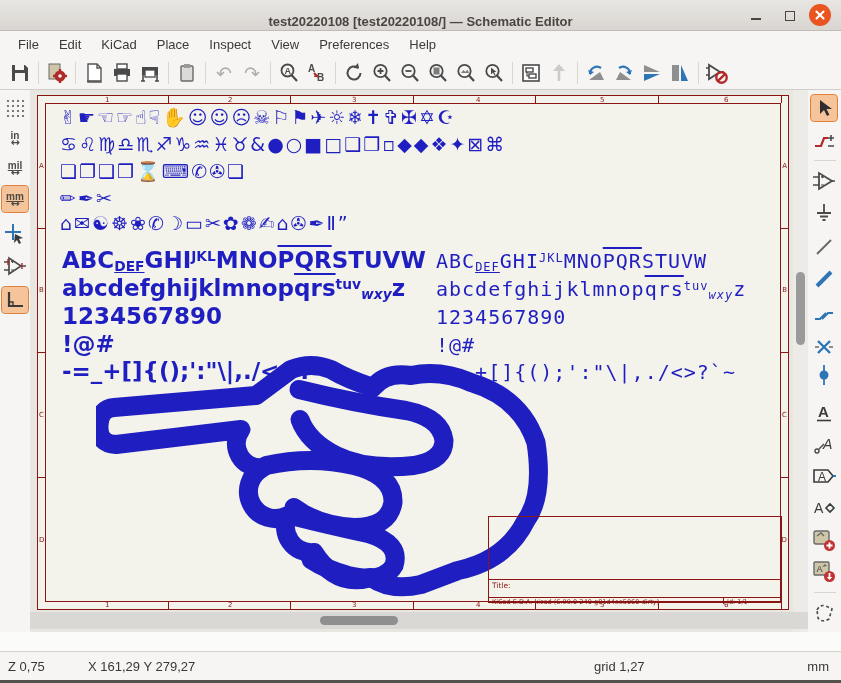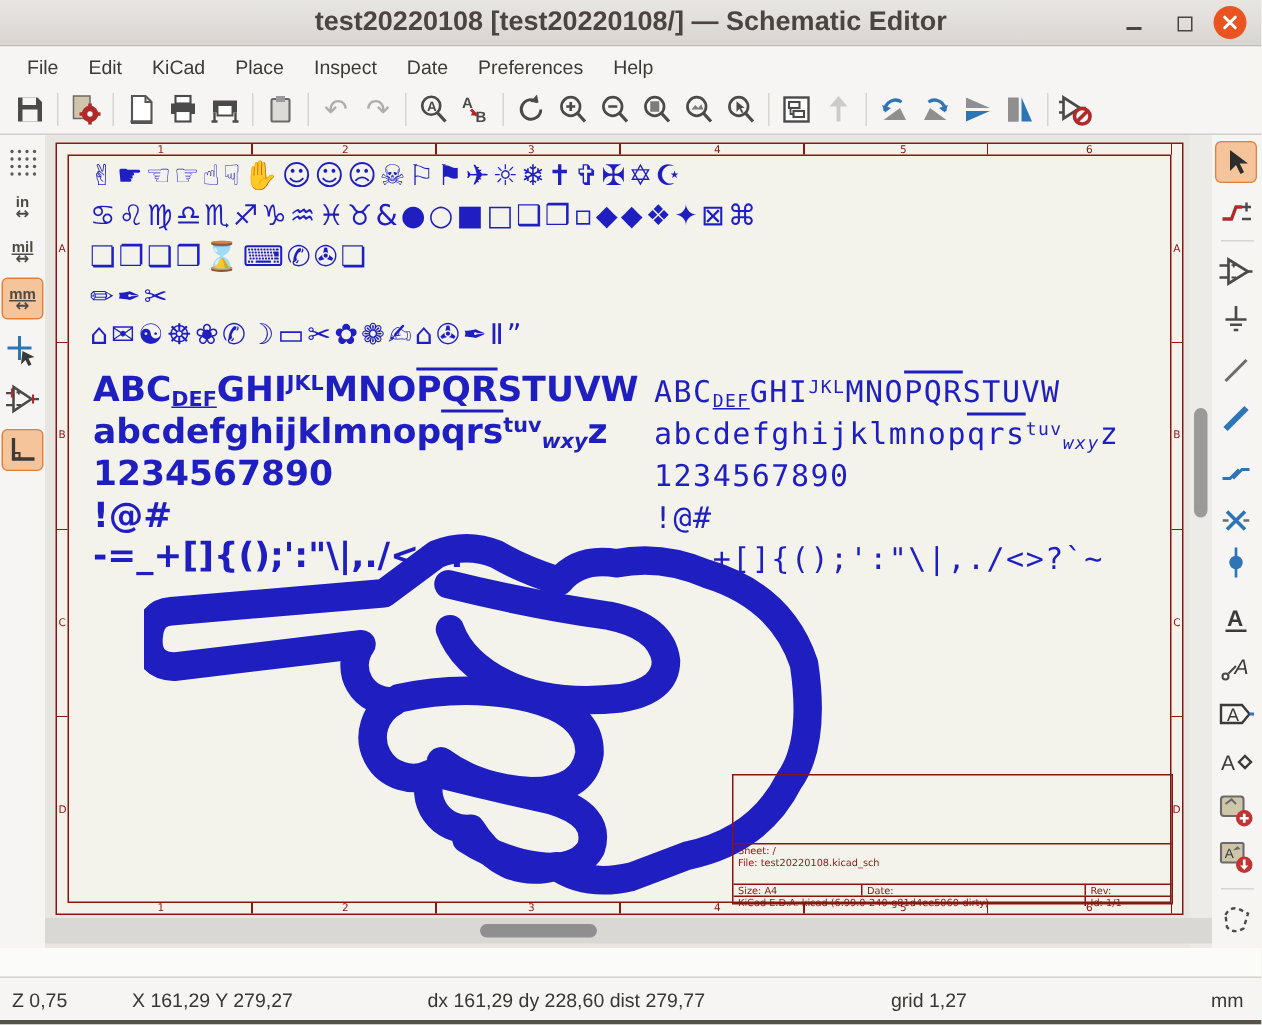--- a/index.html
+++ b/index.html
@@ -2,22 +2,22 @@
 <html><head>
 <meta charset="utf-8">
 <style>
   html,body{margin:0;padding:0;}
   body{width:841px;height:683px;position:relative;font-family:"Liberation Sans",sans-serif;
        background:#f6f5f4;overflow:hidden;-webkit-font-smoothing:antialiased;}
   .abs{position:absolute;}
   
   .titlebar{position:absolute;left:0;top:0;width:841px;height:30px;
     background:linear-gradient(#e8e6e3,#d9d5d1);border-bottom:1px solid #bfbbb6;}
-  .titlebar .title{position:absolute;left:0;right:0;top:4px;text-align:center;
-    font-weight:bold;font-size:18px;color:#4a4540;}
+  .titlebar .title{position:absolute;left:0;right:0;top:14px;text-align:center;
+    font-weight:bold;font-size:13px;color:#4a4540;}
   .winbtn{position:absolute;top:4px;width:22px;height:22px;border-radius:50%;}
   .winbtn.min{left:745px;} .winbtn.max{left:778px;}
   .winbtn.min .bar{position:absolute;left:6px;top:14px;width:10px;height:2px;background:#4a4540;}
   .winbtn.max .box{position:absolute;left:7px;top:7px;width:8px;height:8px;border:1.5px solid #4a4540;}
   .winbtn.close{left:809px;background:#e95420;}
   .winbtn.close .x1,.winbtn.close .x2{position:absolute;left:5px;top:10px;width:12px;height:2px;background:#fff;border-radius:1px;}
   .winbtn.close .x1{transform:rotate(45deg);} .winbtn.close .x2{transform:rotate(-45deg);}
   
   .menubar{position:absolute;left:0;top:31px;width:841px;height:26px;background:#f6f5f4;
     display:flex;align-items:center;padding-left:8px;box-sizing:border-box;}
@@ -93,21 +93,21 @@
       <div class="x2"></div>
     </div>
 </div>
 
 <div class="menubar">
   <span>File</span>
   <span>Edit</span>
   <span>KiCad</span>
   <span>Place</span>
   <span>Inspect</span>
-  <span>Date</span>
+  <span>View</span>
   <span>Preferences</span>
   <span>Help</span>
 </div>
 
 <div class="toolbar">
   <div class="tbtn">
     <svg width="22" height="22">
         <path d="M3 3h13l3 3v13H3z" fill="#4a4a4a"></path>
         <rect x="6" y="3" width="9" height="5" fill="#f6f5f4"></rect>
         <rect x="6" y="11" width="10" height="8" fill="#f6f5f4"></rect>
@@ -502,46 +502,37 @@
                  A 26 26 0 0 1 167 112
                  A 24 24 0 0 1 145 74
                  L 20 89 Q 2 88 3 70 Q 4 53 18 52 Z"></path>
         <path d="M 203 34 Q 260 48 310 55 Q 345 62 348 85 Q 348 105 318 110 Q 270 115 240 100 Q 212 86 204 64"></path>
         <path d="M 170 110 Q 215 100 258 110 Q 298 120 297 147 Q 293 172 258 172 Q 222 170 198 152"></path>
         <path d="M 195 160 Q 235 170 272 178 Q 305 188 298 210 Q 288 228 252 220 Q 230 214 215 204"></path>
       </g>
     </svg>
 
     <div class="tblock">
-      <div class="tbrow" style="top:45px;height:17px;border-top-width:1px">
-        <div>Sheet: /</div>
-        <div>File: test20220108.kicad_sch</div>
-      </div>
-      <div class="tbrow" style="top:72px;height:8px">
-        <span>Size: A4</span>
-        <div class="tbcell-d">Date:</div>
-        <div class="tbcell-r">Rev:</div>
-      </div>
+      <div class="tbrow tb-title" style="top:62px;height:10px">Title:</div>
       <div class="tbrow" style="top:80px;height:7px">
         <span>KiCad E.D.A.  kicad (6.99.0-240-g81d4ee5060-dirty)</span>
         <div class="tbcell-r">Id: 1/1</div>
       </div>
     </div>
   </div>
 
   <div class="vscroll">
     <div class="vthumb"></div>
   </div>
   <div class="hscroll">
     <div class="hthumb"></div>
   </div>
 </div>
 
 <div class="gapstrip"></div>
 
 <div class="statusbar">
   <span style="left:8px">Z 0,75</span>
   <span style="left:88px">X 161,29 Y 279,27</span>
-  <span style="left:285px">dx 161,29 dy 228,60 dist 279,77</span>
   <span style="left:594px">grid 1,27</span>
   <span style="right:12px">mm</span>
 </div>
 <div class="bottomedge"></div>
 
 </body></html>

